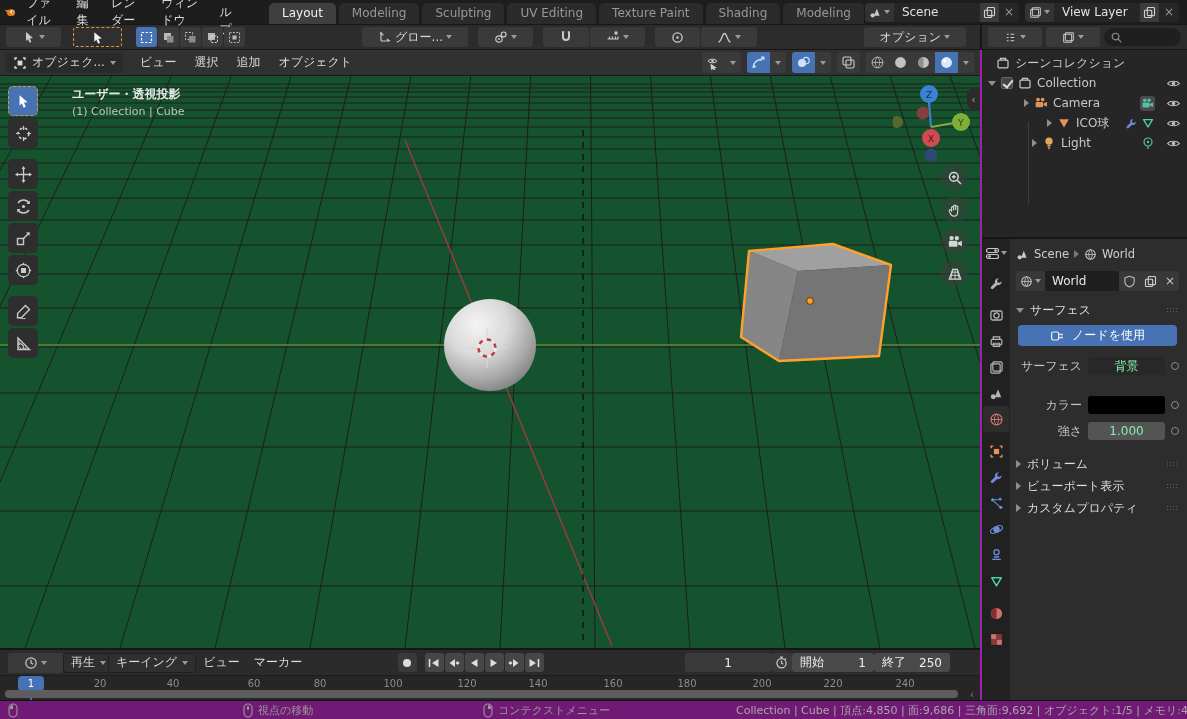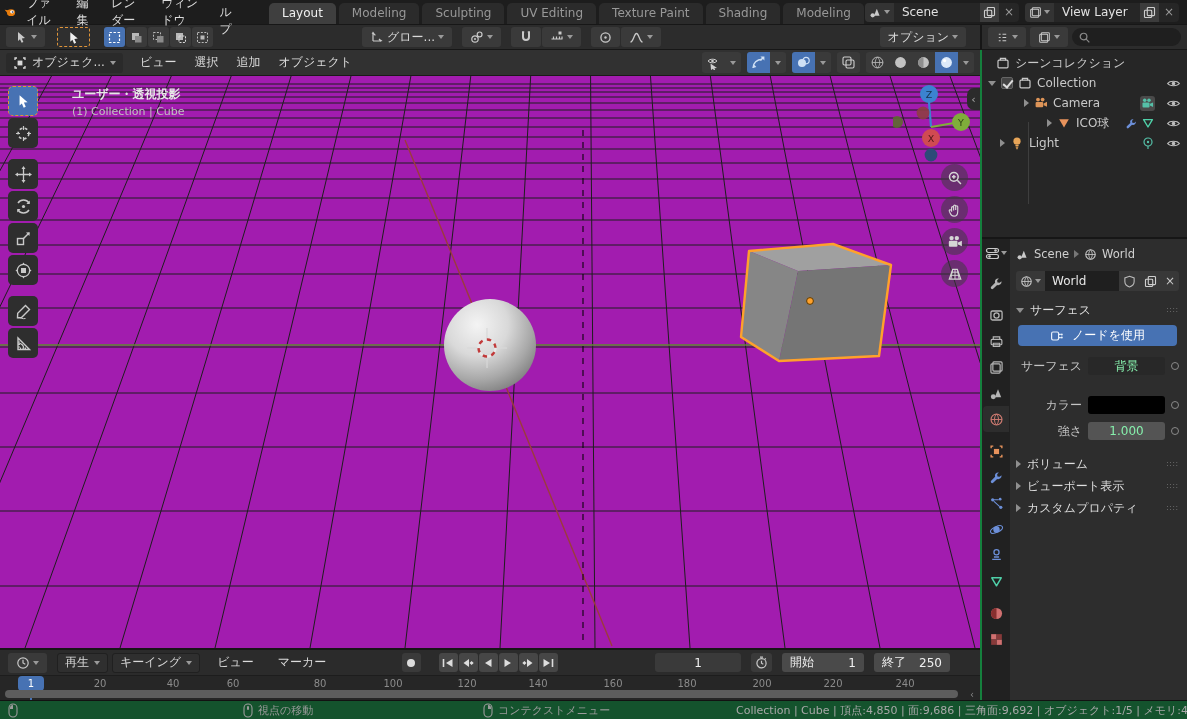--- a/index.html
+++ b/index.html
@@ -18,65 +18,65 @@
 .tb-right{margin-left:auto;display:flex;gap:6px;align-items:center;padding-right:4px}
 .dbw{display:flex;align-items:center;height:19px;background:#262626;border-radius:4px;overflow:hidden}
 .dbw .wbtn{height:19px;display:flex;align-items:center;gap:2px;padding:0 4px;background:#333}
 .dbw .wname{padding:0 8px;min-width:86px;color:#e2e2e2}
 .dbw .wicon{height:19px;display:flex;align-items:center;padding:0 3px;background:#3c3c3c}
 .dbw .wx{padding:0 5px;color:#9a9a9a}
 
 .row2{height:26px;display:flex;background:#2c2c2c;border-top:1px solid #171717;border-bottom:1px solid #171717}
 .ts{width:980px;position:relative}
 .btn{background:#3a3a3a;border-radius:3px;display:inline-flex;align-items:center;justify-content:center;gap:3px;color:#d8d8d8}
-.sm{height:20px;padding:0 8px}
+.sm{height:20px;padding:0 16px}
 .cluster{position:absolute;top:2px;display:flex;align-items:center;gap:2px}
 .atool{border:1px dashed #e0953a;border-radius:3px;background:#2f2f2f}
 .selmode{display:flex;gap:1px;margin-left:12px}
 .selmode .btn{width:21px;height:20px}
 .selmode .btn.on{background:#4772b3}
 .outl-head{flex:1;display:flex;align-items:center;gap:4px;padding:0 6px;background:#2c2c2c;border-left:2px solid #161616}
 .search{flex:1;height:18px;background:#1f1f1f;border-radius:9px;display:flex;align-items:center;padding:0 6px;color:#888}
 
 .main{display:flex;height:650px}
 .leftcol{width:980px;display:flex;flex-direction:column}
 .vp-head{height:26px;background:#313131;display:flex;align-items:center;padding:0 6px;gap:0;position:relative;border-bottom:1px solid #1a1a1a}
 .vp-menu{padding:3px 9px;color:#dcdcdc}
 .modedd{display:flex;align-items:center;gap:5px;background:#2a2a2a;border-radius:3px;height:20px;padding:0 7px;margin-right:8px}
 .hdr-r{position:absolute;right:6px;top:2px;display:flex;align-items:center;gap:6px}
 .hgrp{display:flex;align-items:center;background:#3a3a3a;border-radius:3px;overflow:hidden}
 .hgrp .hb{width:23px;height:21px;display:flex;align-items:center;justify-content:center}
 .hgrp .hb.on{background:#4772b3}
-.canvas{position:relative;height:572px;background:#a21caf;overflow:hidden}
+.canvas{position:relative;height:572px;background:#14532d;overflow:hidden}
 .ovl1{position:absolute;left:72px;top:10px;color:#e8e8e8;font-weight:bold;font-size:12px}
 .ovl2{position:absolute;left:72px;top:29px;color:#c2c2c2;font-size:11px}
 .sphere{position:absolute;left:444px;top:223px;width:92px;height:92px;border-radius:50%;background:radial-gradient(circle at 36% 28%,#f4f4f4 0%,#d9d9d9 35%,#a8a8a8 62%,#767676 85%,#5d5d5d 100%)}
 .ltools{position:absolute;left:8px;top:10px;display:flex;flex-direction:column;gap:2px}
 .ltools .tbtn{width:30px;height:30px;background:#2e2e2e;border-radius:5px;display:flex;align-items:center;justify-content:center}
 .ltools .tbtn.on{background:#4772b3;border:1px dashed #e0953a}
 .ltools .gap{height:7px}
 .navbtns{position:absolute;right:12px;top:88px;display:flex;flex-direction:column;gap:5px;align-items:center}
 .navbtns .nbtn{width:27px;height:27px;border-radius:50%;background:rgba(60,60,60,.55);display:flex;align-items:center;justify-content:center}
 .collapse{position:absolute;right:0;top:12px;width:13px;height:22px;background:#2b2b2b;border-radius:7px 0 0 7px;color:#aaa;display:flex;align-items:center;justify-content:center;font-size:11px}
 
 .timeline{height:52px;border-top:2px solid #161616;background:#2b2b2b}
-.tl-head{height:25px;display:flex;align-items:center;padding:0 8px;gap:10px}
+.tl-head{height:25px;display:flex;align-items:center;padding:0 8px;gap:0}
 .tl-menu{padding:3px 7px;color:#dcdcdc}
 .tl-dd{display:flex;align-items:center;gap:5px;background:#2f2f2f;border:1px solid #202020;border-radius:3px;height:20px;padding:0 7px}
 .transport{display:flex;gap:1px}
 .transport .pb{width:19px;height:19px;background:#464646;border-radius:3px;display:flex;align-items:center;justify-content:center}
 .fld{height:19px;border-radius:3px;background:#4a4a4a;display:flex;align-items:center;justify-content:space-between;padding:0 8px;color:#f0f0f0}
 .tl-ruler{position:relative;height:25px;background:#262626;border-top:1px solid #1d1d1d}
 .tick{position:absolute;top:2px;transform:translateX(-50%);color:#8b8b8b;font-size:10px}
 .playhead{position:absolute;left:31px;top:0;transform:translateX(-50%);width:26px;height:15px;background:#4772b3;border-radius:4px;color:#fff;display:flex;align-items:center;justify-content:center;font-size:10px}
 .ph-line{position:absolute;left:30px;top:15px;width:2px;height:10px;background:#4772b3}
 .hscroll{position:absolute;left:5px;right:22px;bottom:2px;height:8px;background:#5d5d5d;border-radius:4px}
 .hs-arrow{position:absolute;right:6px;bottom:0;color:#888;font-size:10px}
 
-.rightcol{width:207px;display:flex;flex-direction:column;border-left:2px solid #15803d}
+.rightcol{width:207px;display:flex;flex-direction:column;border-left:2px solid #a21caf}
 .outliner{height:187px;background:#262626;padding-top:3px;position:relative}
 .orow{display:flex;align-items:center;height:20px;gap:5px;color:#c9c9c9;padding-right:6px}
 .orow .lab{white-space:nowrap}
 .orow.sel{background:#33518d}
 .orow.sel .lab{color:#ffbd7a}
 .orow .eye{margin-left:auto;color:#bdbdbd}
 .badges{display:flex;gap:3px;align-items:center}
 .chk{width:12px;height:12px;background:#444;border:1px solid #666;border-radius:2px;position:relative}
 .chk::after{content:"";position:absolute;left:3px;top:0px;width:4px;height:8px;border:solid #ddd;border-width:0 2px 2px 0;transform:rotate(40deg)}
 .guide{position:absolute;left:46px;top:72px;height:82px;border-left:1px solid #3e3e3e}
@@ -95,21 +95,21 @@
 .dots{margin-left:auto;color:#6e6e6e;font-size:8px;letter-spacing:1px}
 .usenodes{height:21px;background:#4772b3;border-radius:4px;margin:4px 2px 10px;display:flex;align-items:center;justify-content:center;gap:8px;color:#fff}
 .prow{display:flex;align-items:center;height:20px;margin:6px 0;gap:6px}
 .prow .plab{width:66px;text-align:right;color:#c4c4c4;white-space:nowrap}
 .prow .pval{flex:1;height:18px;border-radius:3px;display:flex;align-items:center;justify-content:center;color:#86efac}
 .pval.menu{background:#282828}
 .pval.num{background:#545454}
 .pval.colr{background:#000}
 .deco{width:8px;height:8px;border:1.4px solid #8a8a8a;border-radius:50%}
 
-.statusbar{height:19px;background:#14532d;border-top:1px solid #121212;position:relative;color:#9b9b9b;font-size:11px}
+.statusbar{height:19px;background:#701a75;border-top:1px solid #121212;position:relative;color:#9b9b9b;font-size:11px}
 .sb-item{position:absolute;top:0;height:19px;display:flex;align-items:center;gap:5px;white-space:nowrap}
 .stats{position:absolute;right:0;left:736px;top:0;height:19px;display:flex;align-items:center;overflow:hidden;white-space:nowrap;color:#a8a8a8}
 </style>
 </head>
 <body>
 
 <svg width="0" height="0" style="position:absolute">
     <defs>
 <symbol id="i-eye" viewBox="0 0 14 14">
         <path d="M1.5 7C3.5 4.2 10.5 4.2 12.5 7 10.5 9.8 3.5 9.8 1.5 7Z" fill="none" stroke="currentColor" stroke-width="1.1"></path>
@@ -716,21 +716,21 @@
             <span>1</span>
           </span>
         <span class="fld" style="width:76px;margin-right:22px">
             <span>終了</span>
             <span>250</span>
           </span>
       </div>
       <div class="tl-ruler">
         <span class="tick" style="left:100px">20</span>
         <span class="tick" style="left:173px">40</span>
-        <span class="tick" style="left:233px">60</span>
+        <span class="tick" style="left:254px">60</span>
         <span class="tick" style="left:320px">80</span>
         <span class="tick" style="left:393px">100</span>
         <span class="tick" style="left:467px">120</span>
         <span class="tick" style="left:538px">140</span>
         <span class="tick" style="left:613px">160</span>
         <span class="tick" style="left:687px">180</span>
         <span class="tick" style="left:762px">200</span>
         <span class="tick" style="left:833px">220</span>
         <span class="tick" style="left:905px">240</span>
         <span class="playhead">1</span>
@@ -796,21 +796,21 @@
           <svg width="14" height="14" color="#4fd0a8">
               <use href="#i-trio"></use>
             </svg>
         </span>
         <span class="eye" style="margin-left:6px">
             <svg width="15" height="15" color="#bdbdbd">
               <use href="#i-eye"></use>
             </svg>
           </span>
       </div>
-      <div class="orow" style="padding-left:18px">
+      <div class="orow" style="padding-left:50px">
         <span class="tri-r"></span>
         <svg width="14" height="14" color="#e8a558">
             <use href="#i-bulb"></use>
           </svg>
         <span class="lab">Light</span>
         <span class="badges" style="margin-left:auto">
             <svg width="14" height="14" color="#55c0a8">
               <use href="#i-lightdata"></use>
             </svg>
           </span>

